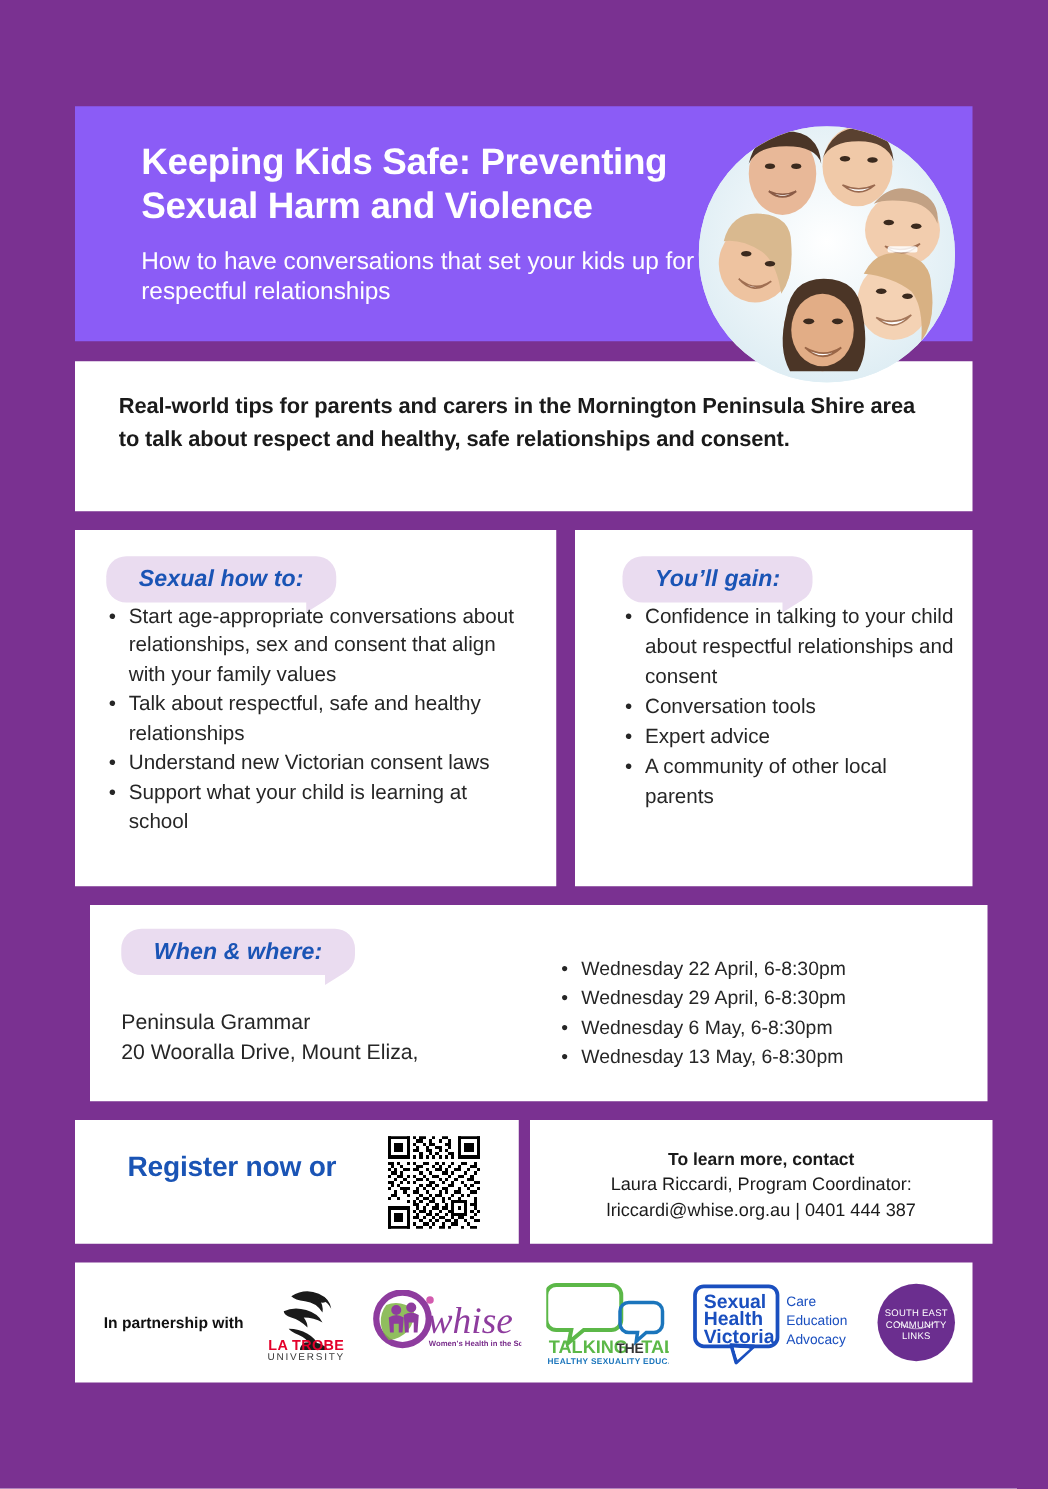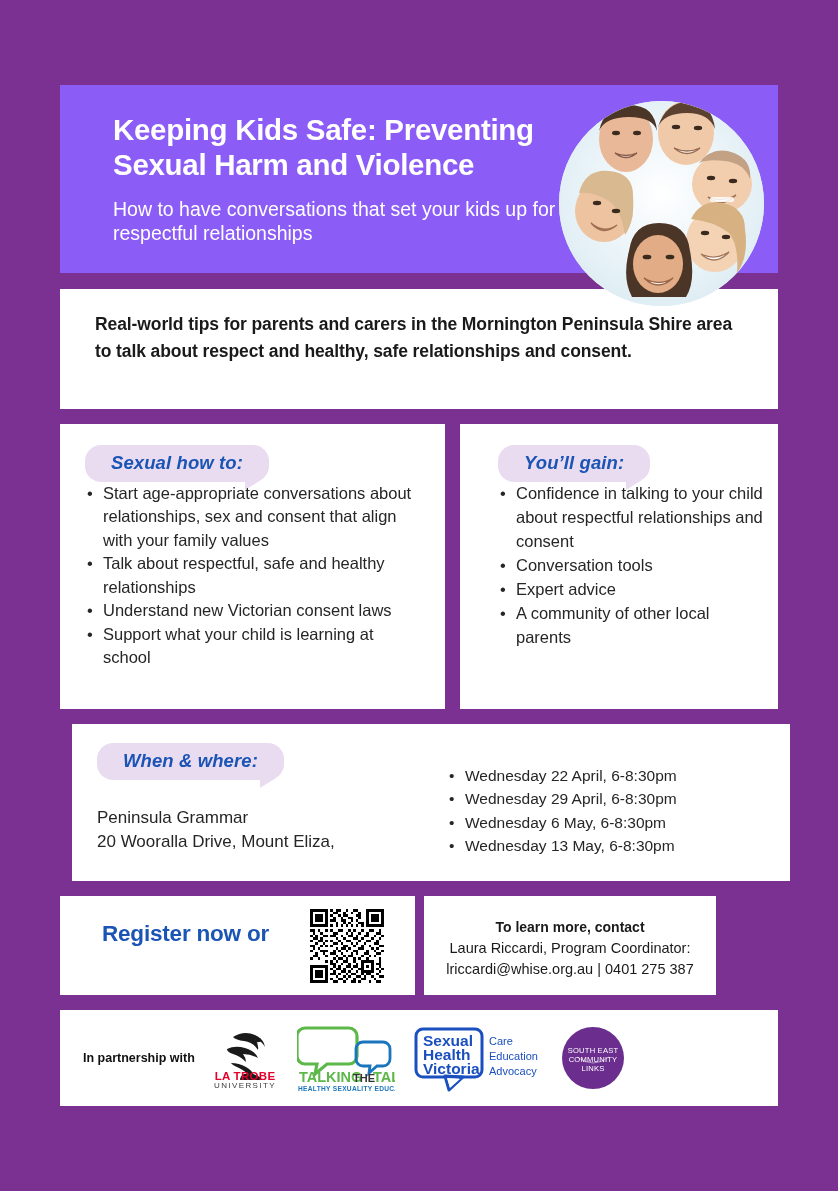--- a/index.html
+++ b/index.html
@@ -107,21 +107,21 @@
   }
   .panel-register {
     left: 60px;
     top: 896px;
     width: 355px;
     height: 99px;
   }
   .panel-contact {
     left: 424px;
     top: 896px;
-    width: 292px;
+    width: 370px;
     height: 99px;
   }
   .panel-partners {
     left: 60px;
     top: 1010px;
     width: 718px;
     height: 96px;
   }
 
   
@@ -601,21 +601,21 @@
             <rect x="26" y="28" width="2" height="1"></rect>
         </g>
       </svg>
     </div>
   </div>
 
   <div class="panel panel-contact">
     <div class="contact-block">
       <div class="contact-title">To learn more, contact</div>
       <div class="contact-line">Laura Riccardi, Program Coordinator:</div>
-      <div class="contact-line">lriccardi@whise.org.au |  0401 275 387</div>
+      <div class="contact-line">lriccardi@whise.org.au |  0401 444 387</div>
     </div>
   </div>
 
   <div class="panel panel-partners">
     <div class="partners-row">
       <span class="partner-label">In partnership with</span>
 
       <div class="logo" style="margin-right:20px;">
         <svg width="64" height="62" viewBox="0 0 64 62">
           <g fill="#1a1a1a">
@@ -628,20 +628,37 @@
           <text x="32" y="47" font-family="'Liberation Sans',sans-serif" font-size="0" fill="none"></text>
           <g fill="#E4002B" font-family="'Liberation Sans',sans-serif" font-weight="bold">
             <text x="32" y="53" font-size="11.5" text-anchor="middle" letter-spacing="0.3">LA TROBE</text>
           </g>
           <g fill="#3a3a3a" font-family="'Liberation Sans',sans-serif">
             <text x="32" y="61" font-size="8" text-anchor="middle" letter-spacing="1.4">UNIVERSITY</text>
           </g>
         </svg>
       </div>
 
+      <div class="logo" style="margin-right:20px;">
+        <svg width="120" height="52" viewBox="0 0 120 52">
+          <circle cx="25" cy="23" r="21" fill="none" stroke="#8E3C9E" stroke-width="5"></circle>
+          <path d="M12 12 a21 21 0 0 1 22 4 a21 21 0 0 1 -20 24 a21 21 0 0 1 -2 -28z" fill="#7CB342" opacity="0.85"></path>
+          <g fill="#8E3C9E">
+            <circle cx="20" cy="16" r="4"></circle>
+            <path d="M14 22 q6 -4 12 0 l-1 12 l-3 0 l0 -7 l-4 0 l0 7 l-3 0z"></path>
+          </g>
+          <g fill="#8E3C9E">
+            <circle cx="32" cy="14" r="4"></circle>
+            <path d="M26 20 q6 -4 12 0 l-1 14 l-3 0 l0 -8 l-4 0 l0 8 l-3 0z"></path>
+          </g>
+          <circle cx="47" cy="8" r="3" fill="#D35BAE"></circle>
+          <text x="45" y="34" font-family="'Liberation Serif',serif" font-size="30" font-style="italic" fill="#8E3C9E">whise</text>
+          <text x="46" y="45" font-family="'Liberation Sans',sans-serif" font-size="6.2" font-weight="bold" fill="#7A2E8C">Women's Health in the South East</text>
+        </svg>
+      </div>
 
       <div class="logo" style="margin-right:18px;">
         <svg width="98" height="72" viewBox="0 0 98 72">
           <path d="M8 6 h44 a8 8 0 0 1 8 8 v20 a8 8 0 0 1 -8 8 h-22 l-12 10 l2 -10 h-12 a8 8 0 0 1 -8 -8 v-20 a8 8 0 0 1 8 -8z" fill="none" stroke="#5CB848" stroke-width="3.2"></path>
           <path d="M66 20 h20 a7 7 0 0 1 7 7 v10 a7 7 0 0 1 -7 7 h-6 l-8 7 l1 -7 h-7 a7 7 0 0 1 -7 -7 v-10 a7 7 0 0 1 7 -7z" fill="none" stroke="#1B75BC" stroke-width="2.8"></path>
           <g font-family="'Liberation Sans',sans-serif" font-weight="bold">
             <text x="2" y="60" font-size="14.5" fill="#5CB848">TALKING</text>
             <text x="56" y="60" font-size="11" fill="#333333">THE</text>
             <text x="76" y="60" font-size="14.5" fill="#5CB848">TALK</text>
           </g>

